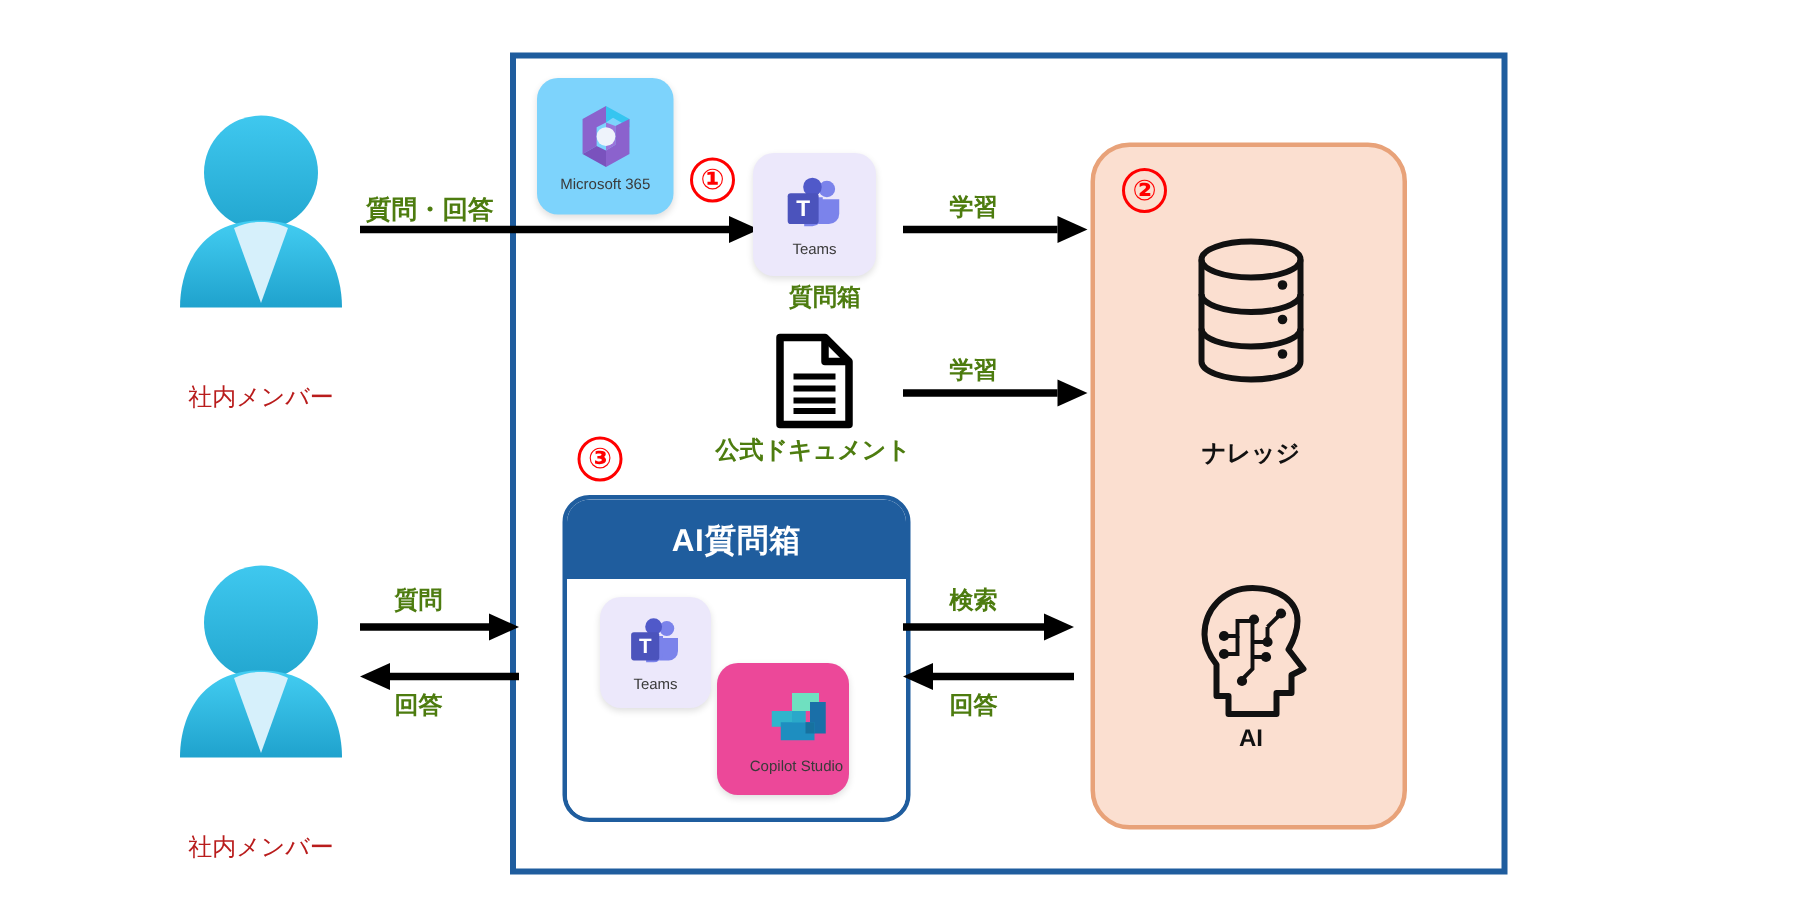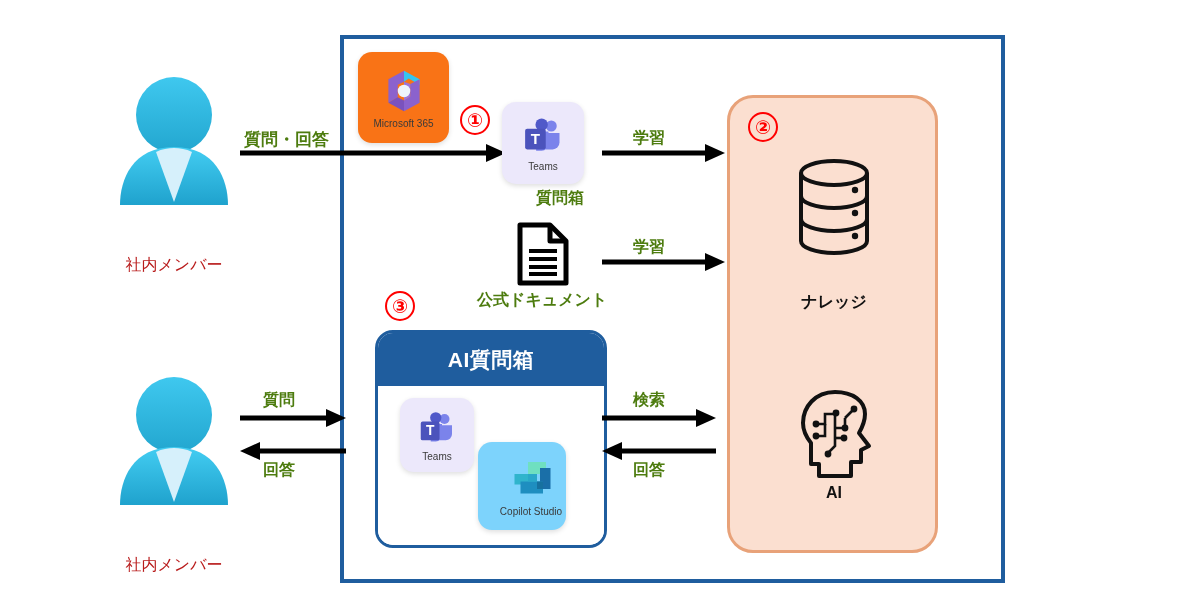--- a/index.html
+++ b/index.html
@@ -71,23 +71,23 @@
   .app-tile {
     border-radius: 14px;
     display: flex; flex-direction: column;
     align-items: center; justify-content: center;
     box-shadow: 0 2px 5px rgba(0,0,0,0.13);
   }
   .app-tile-label {
     font-size: 10px; color: #3a3a3a; margin-top: 2px;
     font-family: "Liberation Sans", sans-serif; white-space: nowrap;
   }
-  .tile-m365 { background: #f97316; }
+  .tile-m365 { background: #7dd3fc; }
   .tile-teams { background: #ece8fb; }
-  .tile-copilot { background: #7dd3fc; padding-left: 18px; }
+  .tile-copilot { background: #ec4899; padding-left: 18px; }
 
   .person-label { font-size: 16px; font-weight: normal; color:#b91c1c;margin-top:40px; }
   .panel-cap { font-size: 16px; font-weight: bold; color:#111; text-align:center; }
 </style>
 </head>
 <body>
 
 <div id="stage">
 
   <div class="abs" id="outer-frame"></div>
@@ -137,21 +137,21 @@
     <svg viewBox="0 0 64 64" width="44" height="44">
       <circle cx="44" cy="16" r="8" fill="#7b83eb"></circle>
       <circle cx="30" cy="14" r="9" fill="#5059c9"></circle>
       <path d="M36 26 L56 26 L56 40 A10 10 0 0 1 46 50 L36 50 Z" fill="#7b83eb"></path>
       <path d="M22 24 L40 24 L40 42 A10 10 0 0 1 30 52 L22 52 Z" fill="#7b83eb"></path>
       <rect x="6" y="20" width="30" height="30" rx="3" fill="#4b53bc"></rect>
       <text x="21" y="42" font-size="22" font-weight="bold" fill="#fff" text-anchor="middle" font-family="Liberation Sans, sans-serif">T</text>
     </svg>
     <div class="app-tile-label">Teams</div>
   </div>
-  <div class="abs jp-label lbl-16" style="left:502px; top:188px; width:82px; text-align:right;">質問箱</div>
+  <div class="abs jp-label lbl-16" style="left:526px; top:188px; width:82px; text-align:left;">質問箱</div>
 
   <div class="abs jp-label lbl-16" style="left:633px; top:128px;">学習</div>
   <svg class="abs arrow" style="left:600px; top:140px;" width="128" height="26">
     <line x1="2" y1="13" x2="105" y2="13" stroke="#000" stroke-width="5"></line>
     <polygon points="105,4 125,13 105,22" fill="#000"></polygon>
   </svg>
 
   <div class="abs" style="left:516px; top:222px; width:54px; height:64px;">
     <svg viewBox="0 0 54 64" width="54" height="64">
       <path d="M4 3 L34 3 L50 19 L50 61 L4 61 Z" fill="#fff" stroke="#000" stroke-width="5" stroke-linejoin="round"></path>

